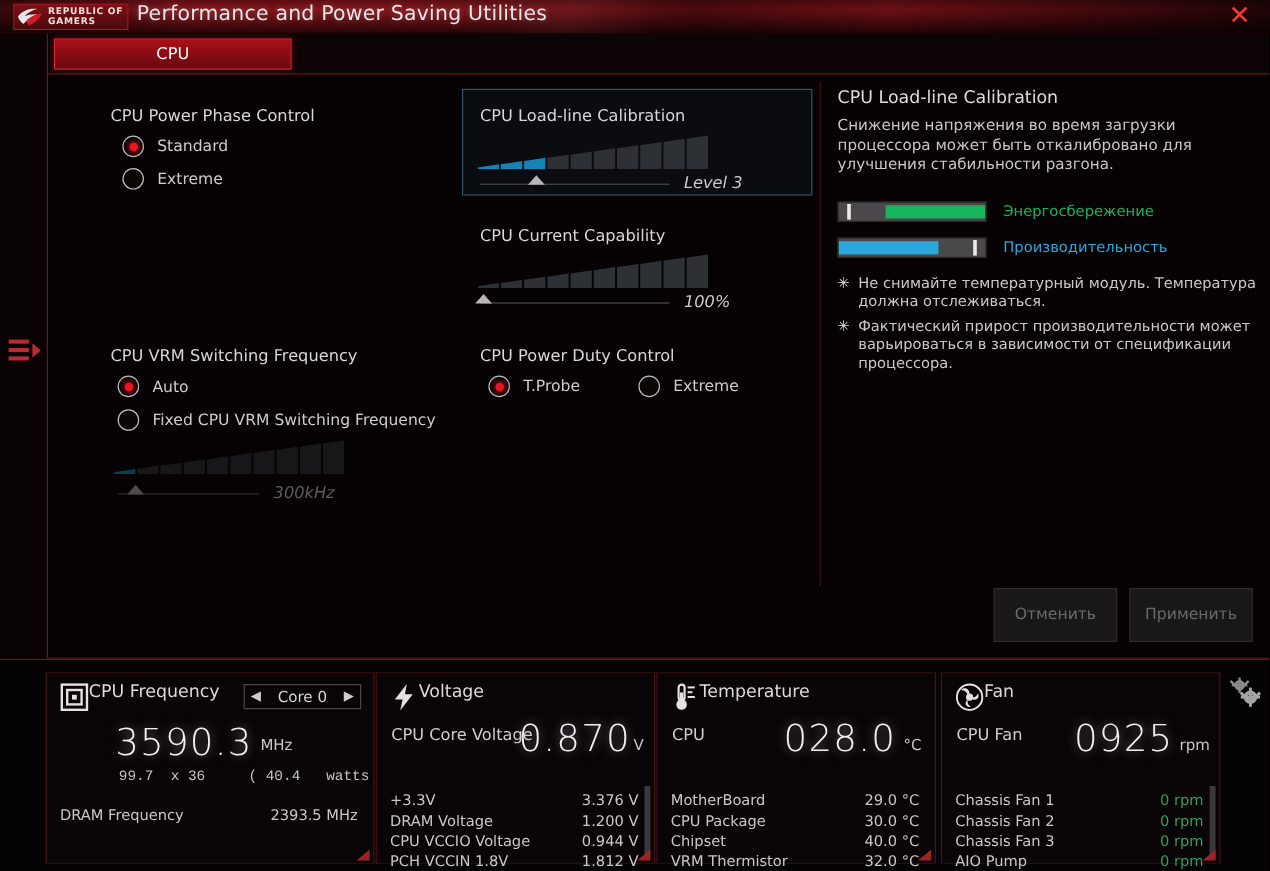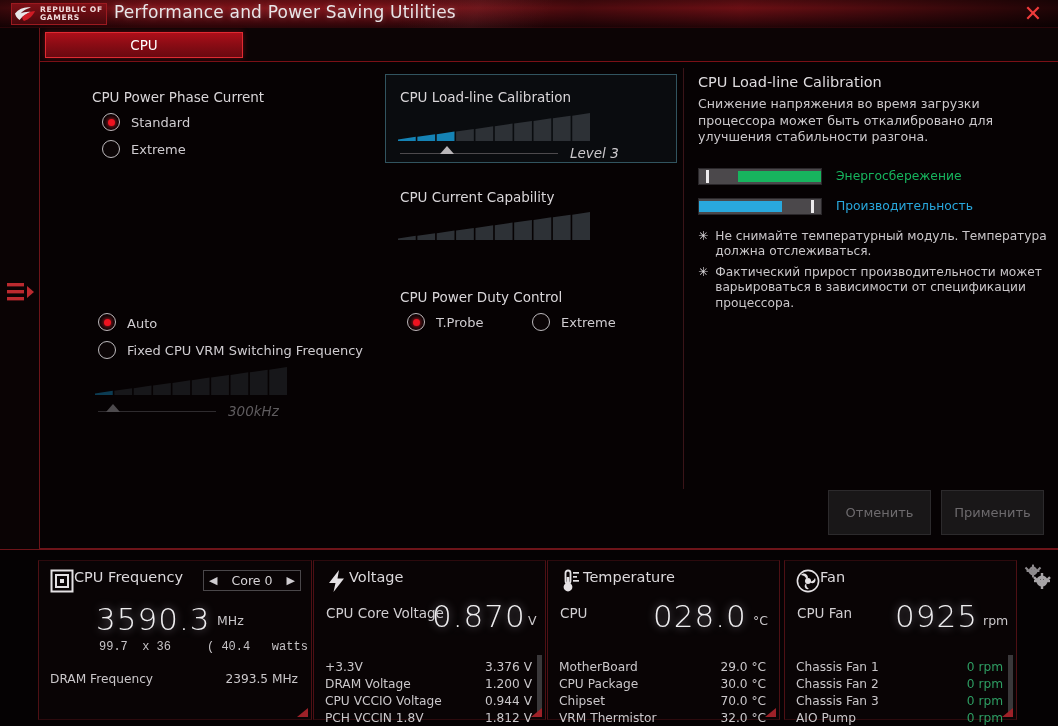--- a/index.html
+++ b/index.html
@@ -251,30 +251,31 @@
   </div>
 
   <div class="tabstrip">
     <div class="tab">CPU</div>
   </div>
 
   <div class="content">
     <div class="panel-divider"></div>
     <div class="content-bottom-rule"></div>
 
-    <div class="group-label" style="left:52px; top:27px;">CPU Power Phase Current</div>
+    <div class="group-label" style="left:52px; top:27px;">CPU Power Phase Control</div>
     <div class="radio-row" style="left:62px; top:51px;">
       <span class="radio on"></span>
       <span class="radio-label">Standard</span>
     </div>
     <div class="radio-row" style="left:62px; top:78px;">
       <span class="radio"></span>
       <span class="radio-label">Extreme</span>
     </div>
 
+    <div class="group-label" style="left:52px; top:227px;">CPU VRM Switching Frequency</div>
     <div class="radio-row" style="left:58px; top:251px;align-items:flex-end;">
       <span class="radio on"></span>
       <span class="radio-label">Auto</span>
     </div>
     <div class="radio-row" style="left:58px; top:279px;">
       <span class="radio"></span>
       <span class="radio-label">Fixed CPU VRM Switching Frequency</span>
     </div>
     <div class="wedge dim" style="left:55px; top:303px;">
         <svg width="192" height="30" viewBox="0 0 192 30">
@@ -328,20 +329,26 @@
           <polygon points="38.72,30 56.48,30 56.48,20.55 38.72,23.2" fill="#2d3136"></polygon>
           <polygon points="58.08,30 75.84,30 75.84,17.9 58.08,20.55" fill="#2d3136"></polygon>
           <polygon points="77.44,30 95.19999999999999,30 95.19999999999999,15.25 77.44,17.9" fill="#2d3136"></polygon>
           <polygon points="96.8,30 114.56,30 114.56,12.600000000000001 96.8,15.25" fill="#2d3136"></polygon>
           <polygon points="116.16,30 133.92,30 133.92,9.950000000000003 116.16,12.600000000000001" fill="#2d3136"></polygon>
           <polygon points="135.51999999999998,30 153.27999999999997,30 153.27999999999997,7.299999999999997 135.51999999999998,9.950000000000003" fill="#2d3136"></polygon>
           <polygon points="154.88,30 172.64,30 172.64,4.649999999999999 154.88,7.299999999999997" fill="#2d3136"></polygon>
           <polygon points="174.24,30 192,30 192,2 174.24,4.649999999999999" fill="#2d3136"></polygon>
         </svg>
       </div>
+    <div class="slider-row" style="left:360px; top:182px; width:250px;">
+      <div class="slider-track" style="width:158px;">
+        <div class="slider-thumb" style="left: calc(2% - 7px);"></div>
+      </div>
+      <div class="slider-value">100%</div>
+    </div>
 
     <div class="group-label" style="left:360px; top:227px;">CPU Power Duty Control</div>
     <div class="radio-row" style="left:367px; top:251px;">
       <span class="radio on"></span>
       <span class="radio-label">T.Probe</span>
     </div>
     <div class="radio-row" style="left:492px; top:251px;">
       <span class="radio"></span>
       <span class="radio-label">Extreme</span>
     </div>
@@ -469,21 +476,21 @@
         <div class="kv">
           <span>MotherBoard</span>
           <span class="val">29.0 °C</span>
         </div>
         <div class="kv">
           <span>CPU Package</span>
           <span class="val">30.0 °C</span>
         </div>
         <div class="kv">
           <span>Chipset</span>
-          <span class="val">70.0 °C</span>
+          <span class="val">40.0 °C</span>
         </div>
         <div class="kv">
           <span>VRM Thermistor</span>
           <span class="val">32.0 °C</span>
         </div>
       </div>
     </div>
 
     <div class="mon" style="left:784px; width:233px;">
       <div class="mon-head">

